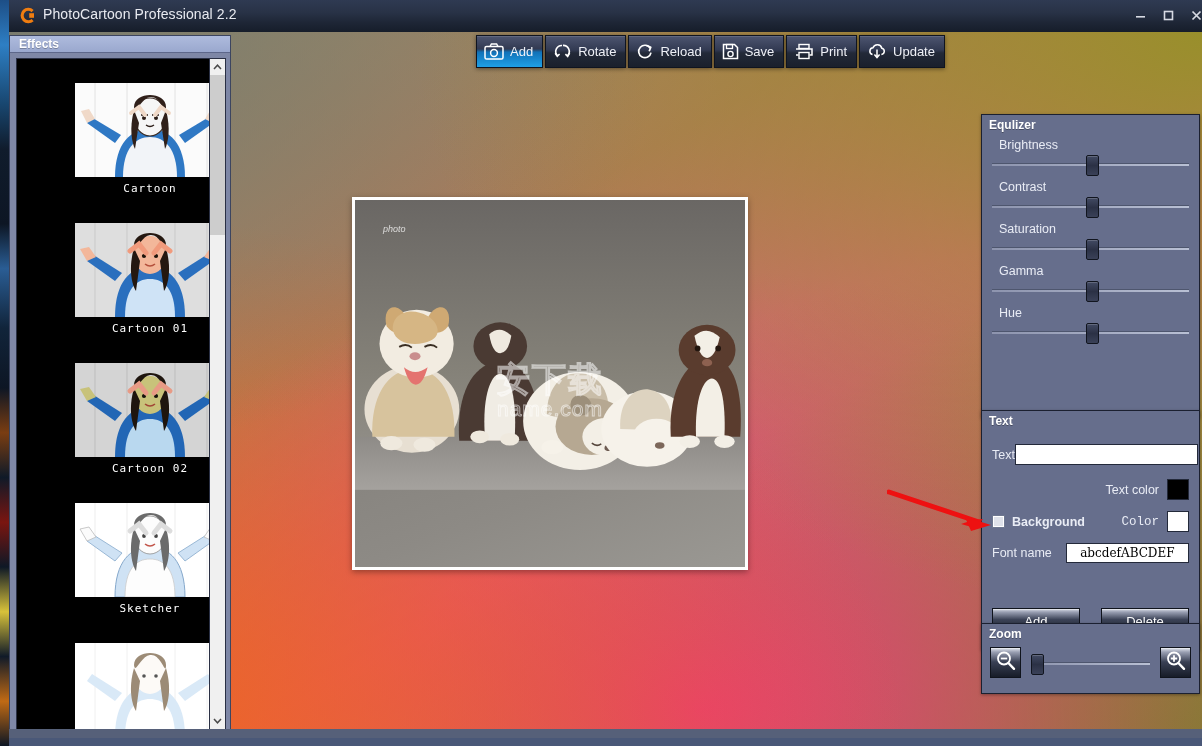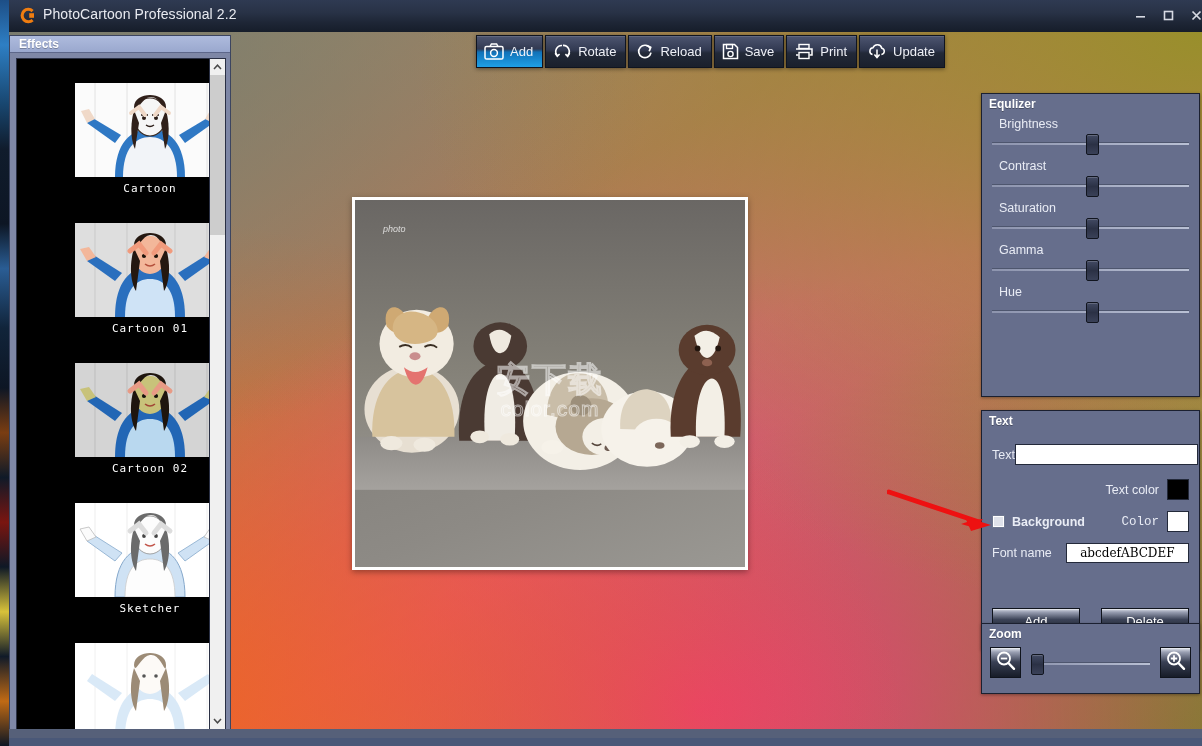--- a/index.html
+++ b/index.html
@@ -149,21 +149,21 @@
   
   .panel{
     position:absolute;right:2px;
     background:#666e8c;border:1px solid #1b2030;box-sizing:border-box;
     box-shadow:0 1px 3px rgba(0,0,0,.35);
   }
   .panel .ptitle{
     font-size:12px;font-weight:bold;color:#ffffff;padding:3px 0 0 7px;
     text-shadow:0 1px 0 rgba(0,0,0,.3);
   }
-  #equalizer{top:61px;width:219px;height:304px;}
+  #equalizer{top:82px;width:219px;height:304px;}
   #textpanel{top:378px;width:219px;height:240px;}
   #zoompanel{top:591px;width:219px;height:71px;}
 
   .eqrow{margin:4px 10px 0 10px;}
   .eqlabel{color:#e9ecf5;font-size:12.5px;margin:6px 0 2px 7px;}
   .track{
     position:relative;height:20px;
   }
   .track .rail{
     position:absolute;left:0;right:0;top:9px;height:2px;
@@ -515,21 +515,21 @@
           <path d="M430 172 q16 -14 32 2 q-6 26 -16 26 q-10 0 -16 -28Z" fill="#f3efe6"></path>
           <circle cx="434" cy="188" r="3.6" fill="#23160f"></circle>
             <circle cx="460" cy="188" r="3.6" fill="#23160f"></circle>
           <ellipse cx="446" cy="206" rx="6.5" ry="4.6" fill="#8d6150"></ellipse>
           <ellipse cx="424" cy="306" rx="13" ry="8" fill="#f3efe6"></ellipse>
           <ellipse cx="468" cy="306" rx="13" ry="8" fill="#f3efe6"></ellipse>
         </svg>
         <div class="sig">photo</div>
         <div class="wm">
           <span>安下载</span>
-          <small>color.com</small>
+          <small>name.com</small>
         </div>
       </div>
     </div>
 
     <div class="panel" id="equalizer">
       <div class="ptitle">Equlizer</div>
 
       <div class="eqrow">
         <div class="eqlabel">Brightness</div>
         <div class="track">

